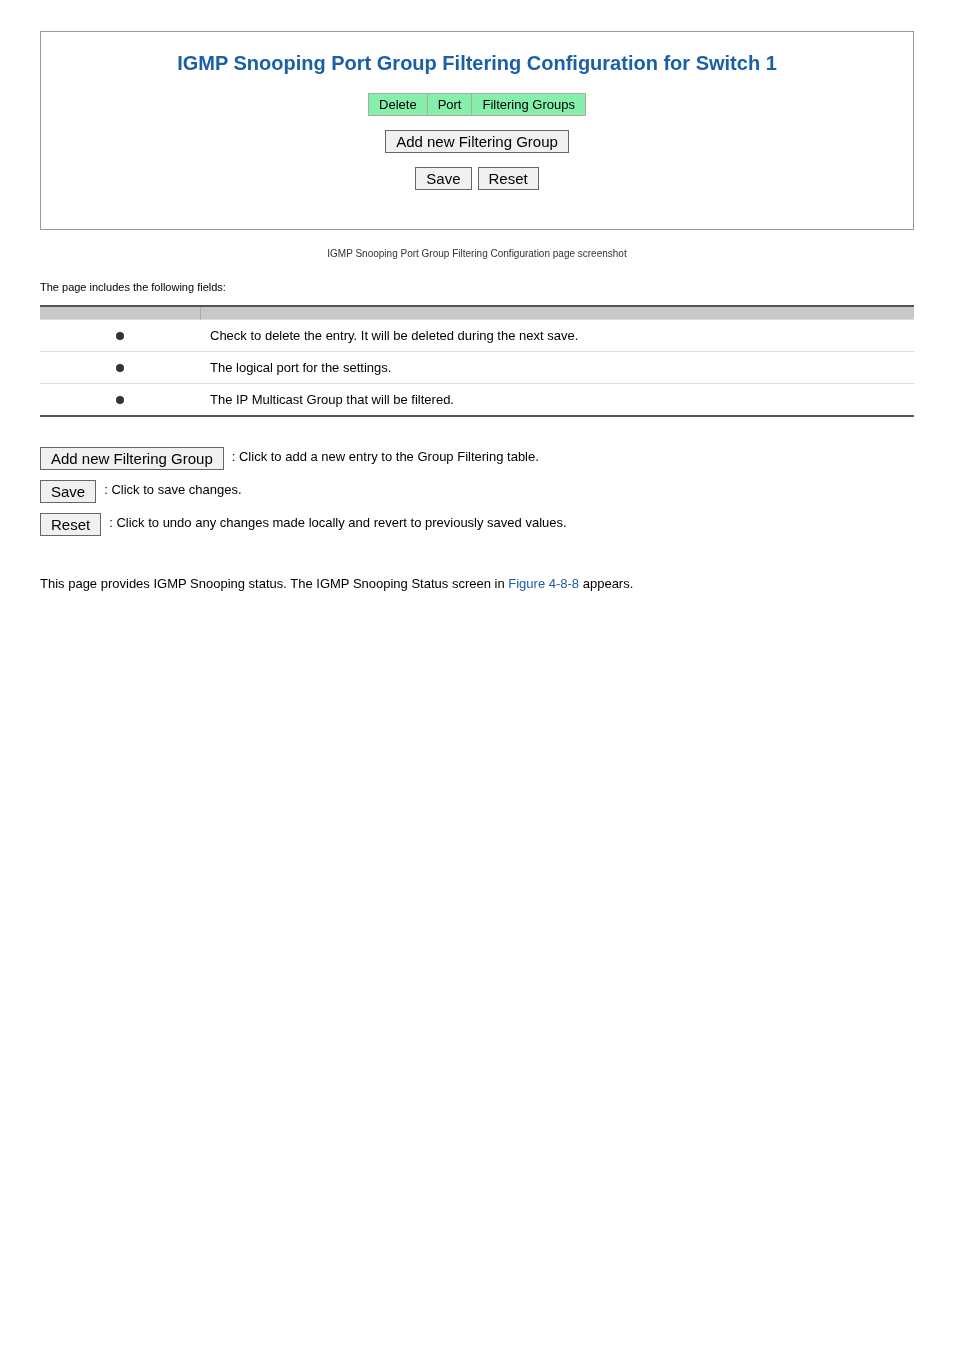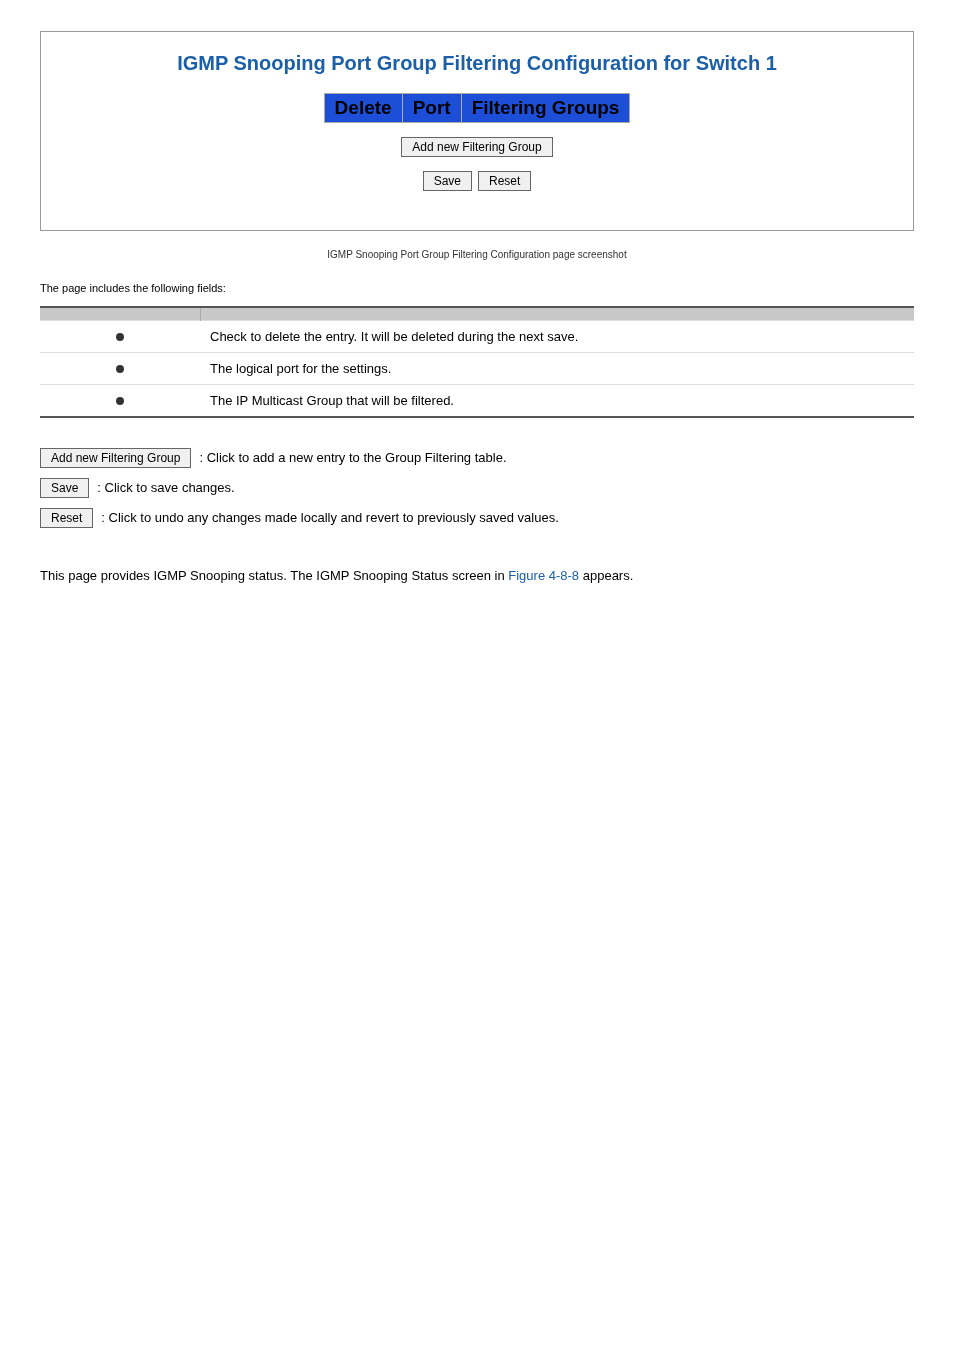--- a/index.html
+++ b/index.html
@@ -46,41 +46,40 @@
     }
 
     .table-header-cells {
       display: flex;
       border: 1px solid #aaa;
     }
 
     .table-header-cell {
       padding: 3px 10px;
       border-right: 1px solid #aaa;
-      font-size: 19px;
-      background: #1d4ed8;
-      font-weight: bold;
+      font-size: 13px;
+      background: #86efac;
     }
 
     .table-header-cell:last-child {
       border-right: none;
     }
 
     .btn-row {
       display: flex;
       justify-content: center;
       gap: 6px;
       margin-bottom: 14px;
     }
 
     .btn {
       border: 1px solid #666;
       background: #f0f0f0;
       padding: 2px 10px;
-      font-size: 12px;
+      font-size: 15px;
       cursor: pointer;
       font-family: Arial, sans-serif;
     }
 
     
     .screenshot-caption {
       text-align: center;
       font-size: 10px;
       color: #333;
       margin-bottom: 22px;

